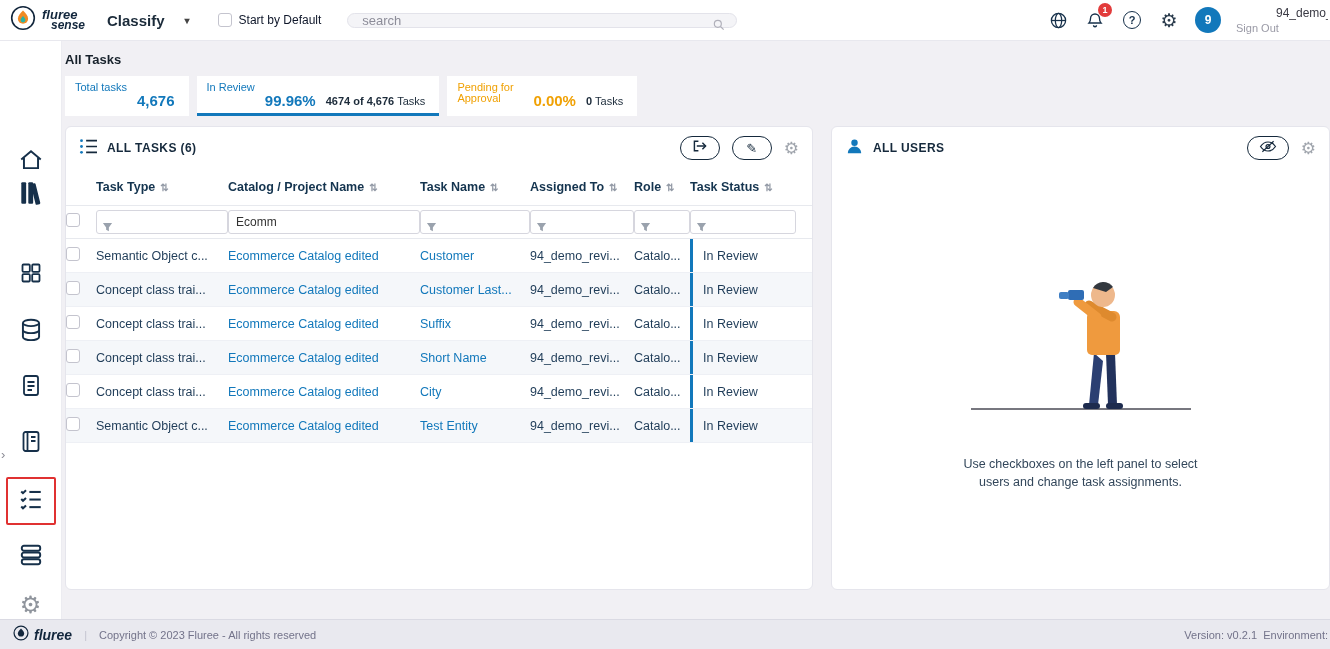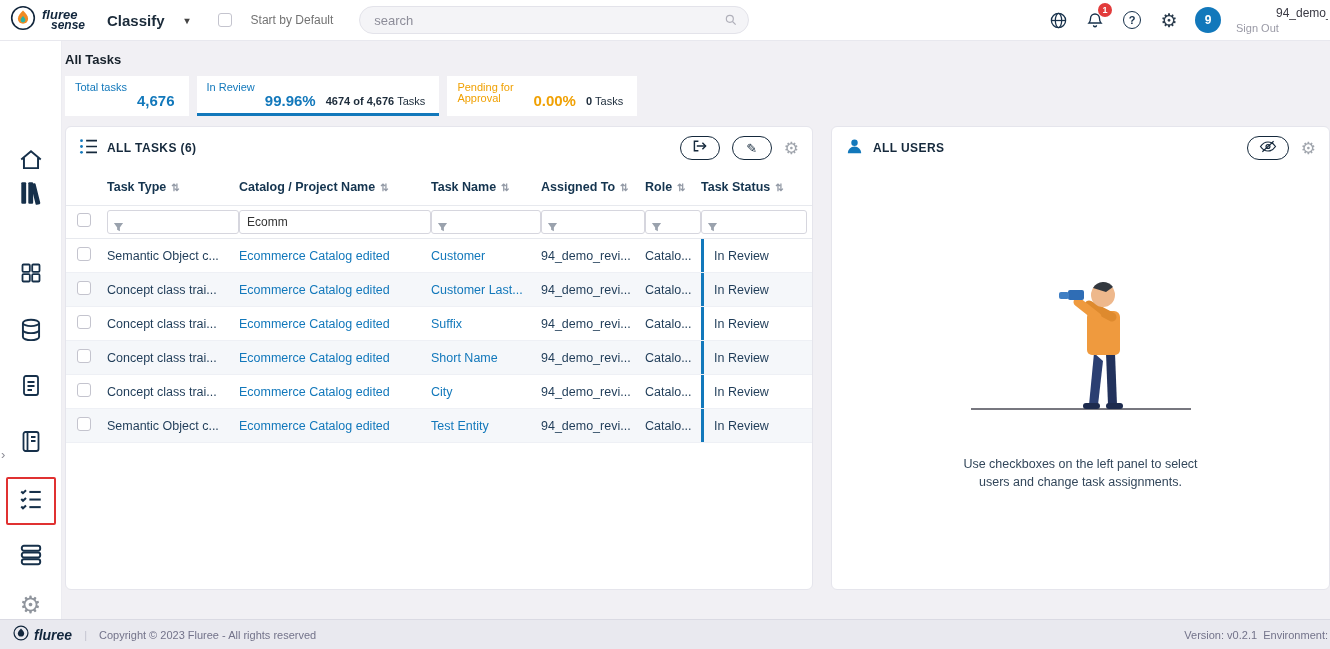--- a/index.html
+++ b/index.html
@@ -7,24 +7,24 @@
   body { font-family:"Liberation Sans", sans-serif; background:#f1f0f4; position:relative; color:#1c3d5a; }
 
   
   .header { position:absolute; top:0; left:0; right:0; height:41px; background:#fff; border-bottom:1px solid #e8e8ee; display:flex; align-items:center; z-index:10; }
   .brand { display:flex; align-items:center; gap:6px; margin-left:10px; }
   .brand-text { line-height:10px; color:#12263c; font-weight:700; font-style:italic; }
   .brand-text .l1 { font-size:13px; display:block; }
   .brand-text .l2 { font-size:12px; display:block; margin-left:9px; }
   .app-menu { display:flex; align-items:center; gap:20px; margin-left:22px; font-size:15px; font-weight:600; color:#1b2b3a; cursor:pointer; }
   .caret { font-size:10px; color:#444; }
-  .start-default { display:flex; align-items:center; gap:19px; margin-left:28px; font-size:12px; color:#737373;justify-content:space-between; }
+  .start-default { display:flex; align-items:center; gap:7px; margin-left:28px; font-size:12px; color:#0f172a;justify-content:space-between; }
   .cb { width:14px; height:14px; border:1px solid #c4c4ce; border-radius:3px; background:#fff; display:inline-block; flex:0 0 auto; }
   .search-wrap { position:relative; margin-left:26px; }
-  .search-input { width:390px; height:28px; border:1px solid #e3e3ea; border-radius:14px; background:#f4f4f7; padding:0 30px 0 14px; font-size:13px; color:#333; outline:none; font-family:"Liberation Sans", sans-serif; }
+  .search-input { width:390px; height:15px; border:1px solid #e3e3ea; border-radius:14px; background:#f4f4f7; padding:0 30px 0 14px; font-size:13px; color:#333; outline:none; font-family:"Liberation Sans", sans-serif; }
   .search-input::placeholder { color:#8d8d99; }
   .search-icon { position:absolute; right:11px; top:7px; }
   .header-right { margin-left:auto; display:flex; align-items:center; gap:15px; padding-right:2px; }
   .h-icon { position:relative; display:flex; align-items:center; justify-content:center; width:22px; height:22px; cursor:pointer; }
   .badge { position:absolute; top:-6px; right:-6px; min-width:14px; height:14px; background:#e23b3b; color:#fff; border-radius:8px; font-size:9px; font-weight:700; display:flex; align-items:center; justify-content:center; padding:0 3px; }
   .help-circle { width:18px; height:18px; border:1.6px solid #16304a; border-radius:50%; font-size:11px; font-weight:700; color:#16304a; display:flex; align-items:center; justify-content:center; }
   .gear-glyph { font-size:19px; color:#2a3b4c; line-height:1; }
   .avatar { width:26px; height:26px; border-radius:50%; background:#1278bb; color:#fff; font-size:12px; font-weight:700; display:flex; align-items:center; justify-content:center; }
   .user-block { line-height:13px; width:92px; overflow:hidden; white-space:nowrap; }
   .user-name { font-size:12px; color:#3a3a44;margin-left:40px; }
@@ -55,21 +55,21 @@
   .panel-tasks { width:748px; flex:0 0 auto; }
   .panel-users { flex:1 1 auto; min-width:0; }
   .panel-head { height:42px; display:flex; align-items:center; gap:9px; padding:0 13px; }
   .panel-title { font-size:12px; font-weight:700; color:#15293c; letter-spacing:.4px; }
   .panel-controls { margin-left:auto; display:flex; align-items:center; gap:12px; }
   .pill-btn { height:24px; min-width:40px; padding:0 11px; border:1.6px solid #15293c; border-radius:13px; background:#fff; display:flex; align-items:center; justify-content:center; cursor:pointer; }
   .pencil-glyph { font-size:13px; color:#15293c; line-height:1; }
   .gear-sm { font-size:17px; color:#a0a5ad; line-height:1; cursor:pointer; }
 
   
-  .thead, .filters, .trow { display:flex; align-items:center; padding-left:11px; }
+  .thead, .filters, .trow { display:flex; align-items:center; padding-left:0; }
   .thead { height:37px; border-bottom:1px solid #e7e9ee; }
   .filters { height:33px; border-bottom:1px solid #e7e9ee; }
   .trow { height:34px; border-bottom:1px solid #eef0f5; }
   .trow.alt { background:#f5f7fa; }
   .th { font-size:12.5px; font-weight:700; color:#14344f; display:flex; align-items:center; gap:5px; cursor:pointer; }
   .sort { font-size:10px; color:#939aa6; }
   .w-cb { width:30px; flex:0 0 auto; } .w-type { width:132px; flex:0 0 auto; } .w-cat { width:192px; flex:0 0 auto; }
   .w-task { width:110px; flex:0 0 auto; } .w-asg { width:104px; flex:0 0 auto; } .w-role { width:56px; flex:0 0 auto; } .w-status { width:106px; flex:0 0 auto; }
   .filter-box { position:relative; width:calc(100% - 14px); }
   .filter-box input { width:100%; height:24px; border:1px solid #d6d6de; border-radius:3px; font-size:12px; color:#333; padding:0 4px 0 22px; outline:none; background:#fff; font-family:"Liberation Sans", sans-serif; }

